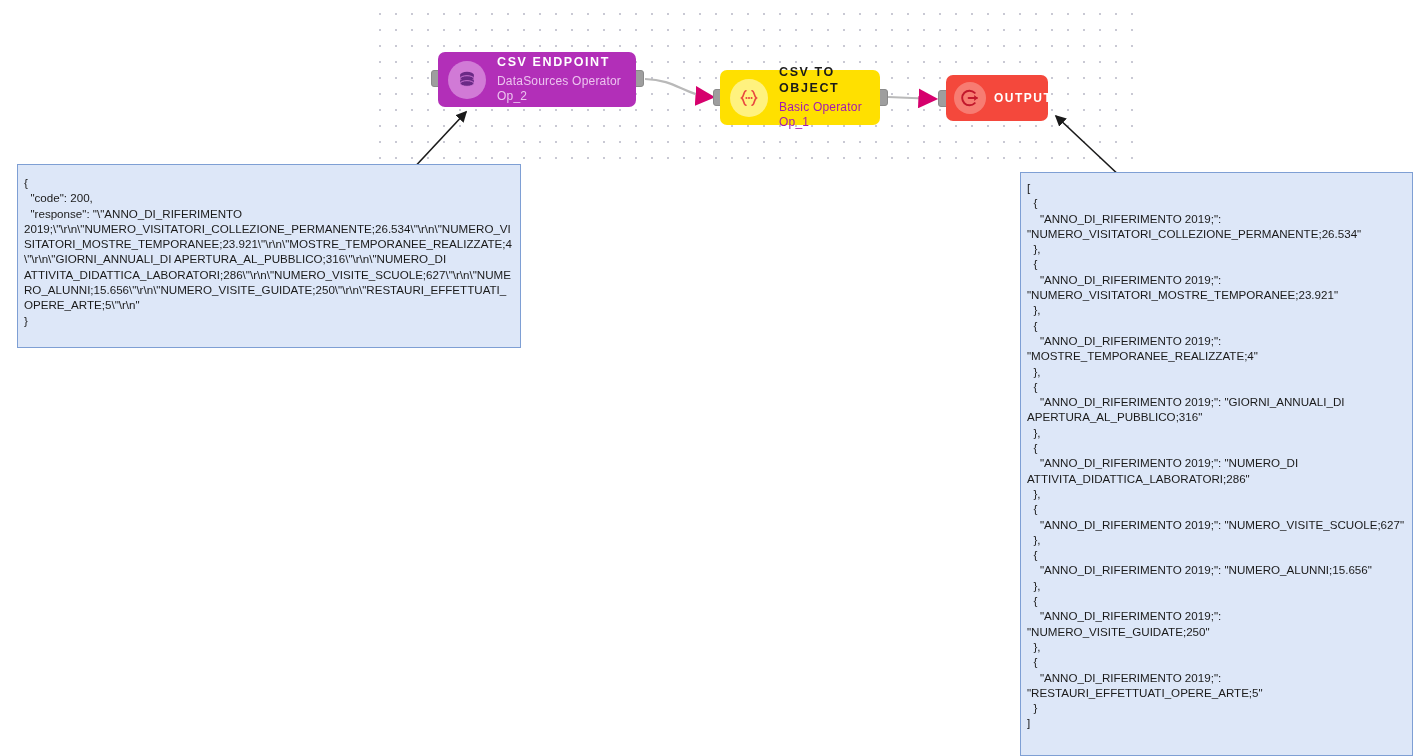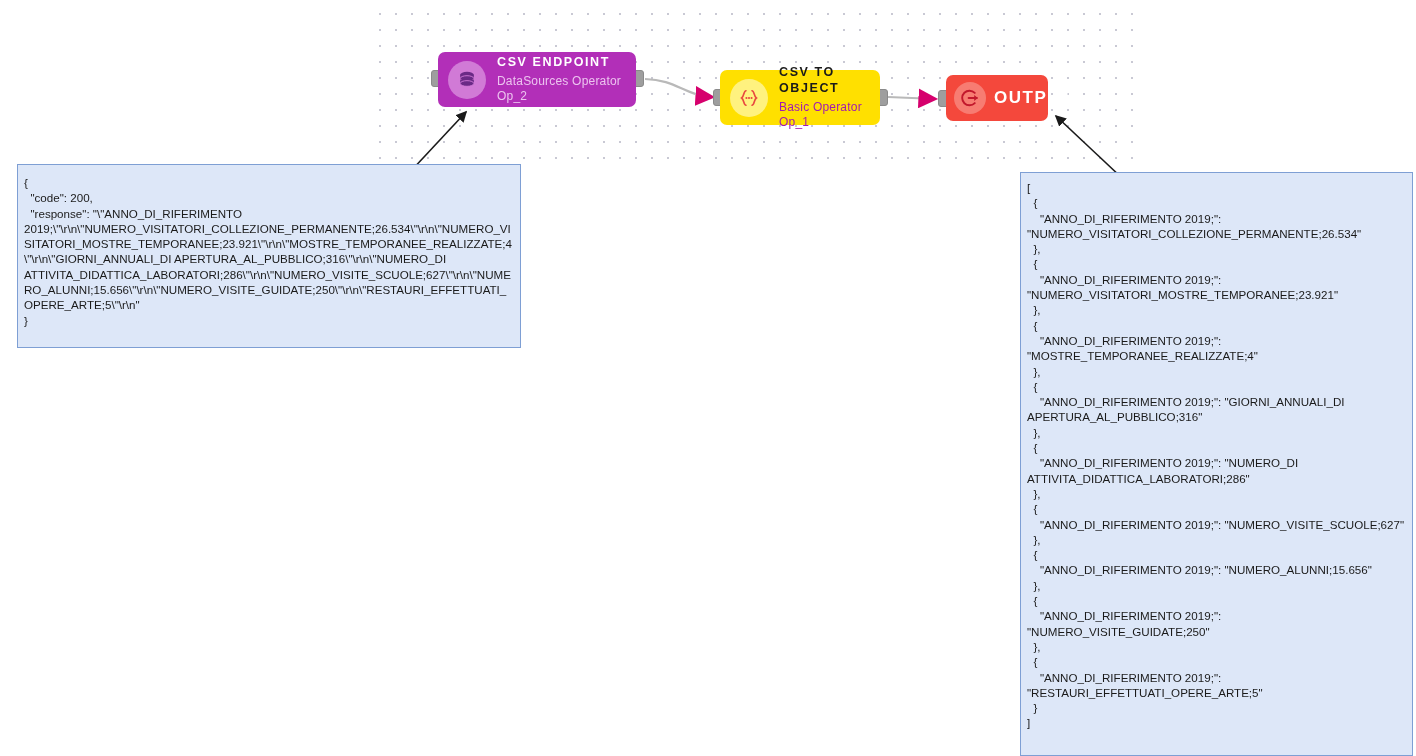--- a/index.html
+++ b/index.html
@@ -116,21 +116,21 @@
     background: #f4483c;
     padding-left: 8px;
   }
   #node-output .node-icon {
     background: #f77c72;
     width: 32px;
     height: 32px;
     flex: 0 0 32px;
     margin-right: 8px;
   }
-  #node-output .node-title { color: #ffffff; letter-spacing: 1.5px; font-size: 17px;}
+  #node-output .node-title { color: #ffffff; letter-spacing: 1.5px; font-size: 12px;}
 
   
   .port {
     position: absolute;
     width: 14px;
     height: 17px;
     background: #9e9e9e;
     border-radius: 3px;
     border: 1px solid #8a8a8a;
     box-sizing: border-box;

